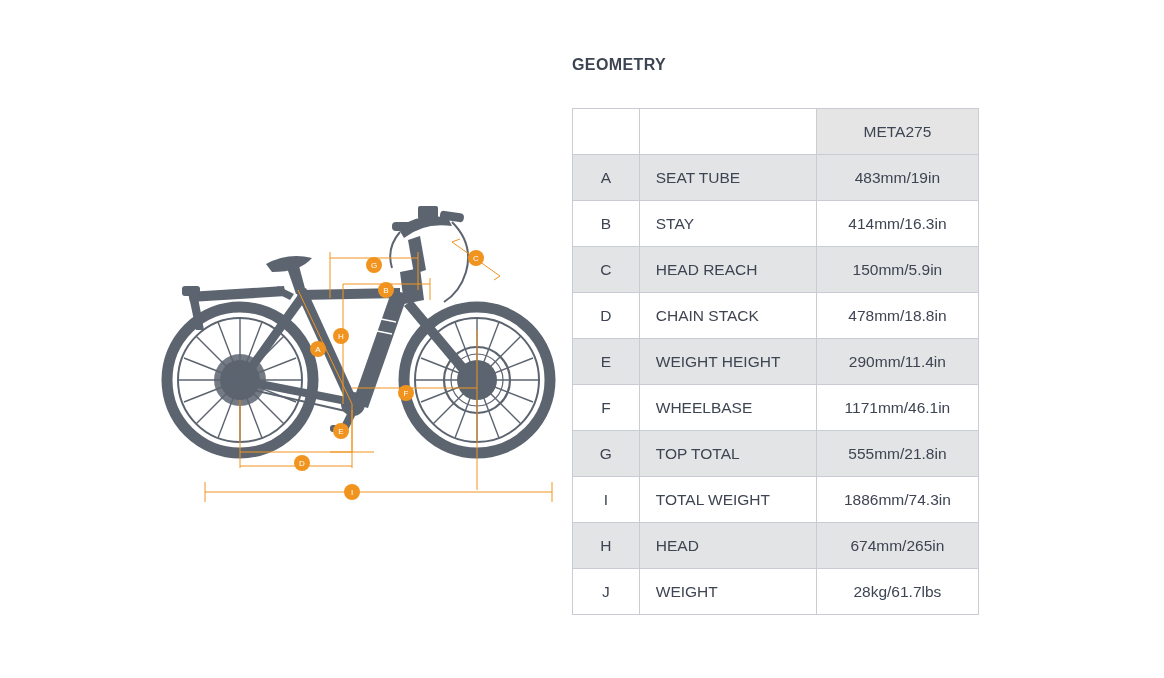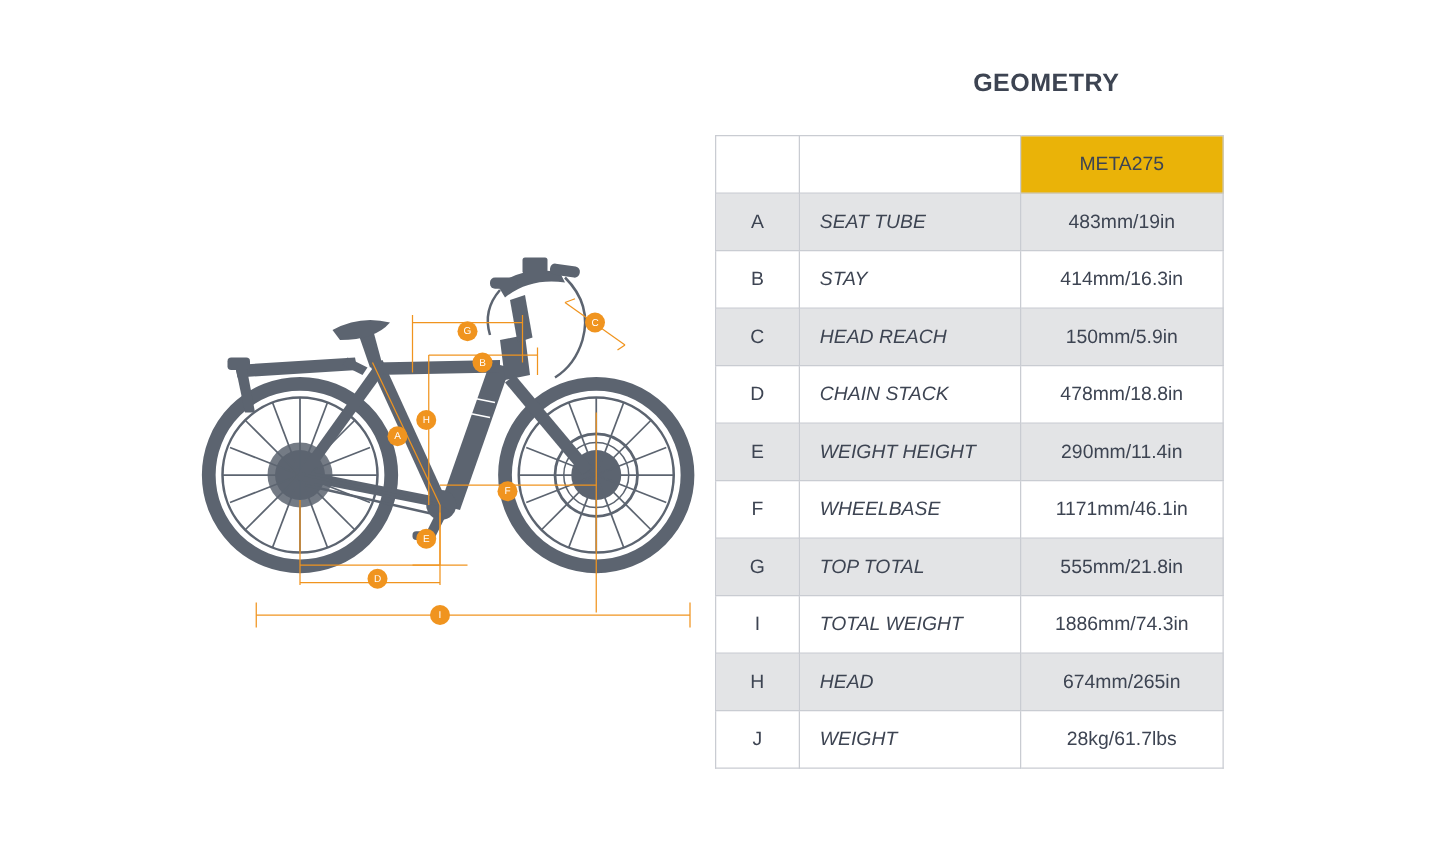--- a/index.html
+++ b/index.html
@@ -36,22 +36,22 @@
     left: 572px;
     top: 0;
     width: 592px;
     height: 678px;
   }
   #geometry-title {
     position: absolute;
     left: 0;
     top: 56px;
     width: 530px;
-    text-align: center;
-    font-size: 20px;
+    text-align: left;
+    font-size: 16px;
     font-weight: bold;
     letter-spacing: 0.4px;
     color: #3d4452;
   }
   #geometry-table {
     position: absolute;
     left: 0;
     top: 108px;
     width: 407px;
     border-collapse: collapse;
@@ -60,27 +60,27 @@
   #geometry-table td,
   #geometry-table th {
     border: 1px solid #c9ccd2;
     height: 45px;
     font-size: 15.5px;
     font-weight: normal;
     color: #3d4452;
     padding: 0;
   }
   .col-letter { width: 62px; text-align: center; }
-  .col-name   { width: 150px; text-align: left; padding-left: 16px !important; font-style: italic; }
+  .col-name   { width: 150px; text-align: left; padding-left: 16px !important; }
   .col-value  { width: 152px; text-align: center; }
 
   thead td.col-letter,
   thead td.col-name { background: #ffffff; }
   thead td.col-value {
-    background: #eab308;
+    background: #e5e5e5;
     font-size: 16px;
   }
 
   tbody tr.shaded td { background: #e3e4e6; }
   tbody tr.plain td  { background: #ffffff; }
 
   
   .marker-circle {
     fill: #f0941f;
   }

